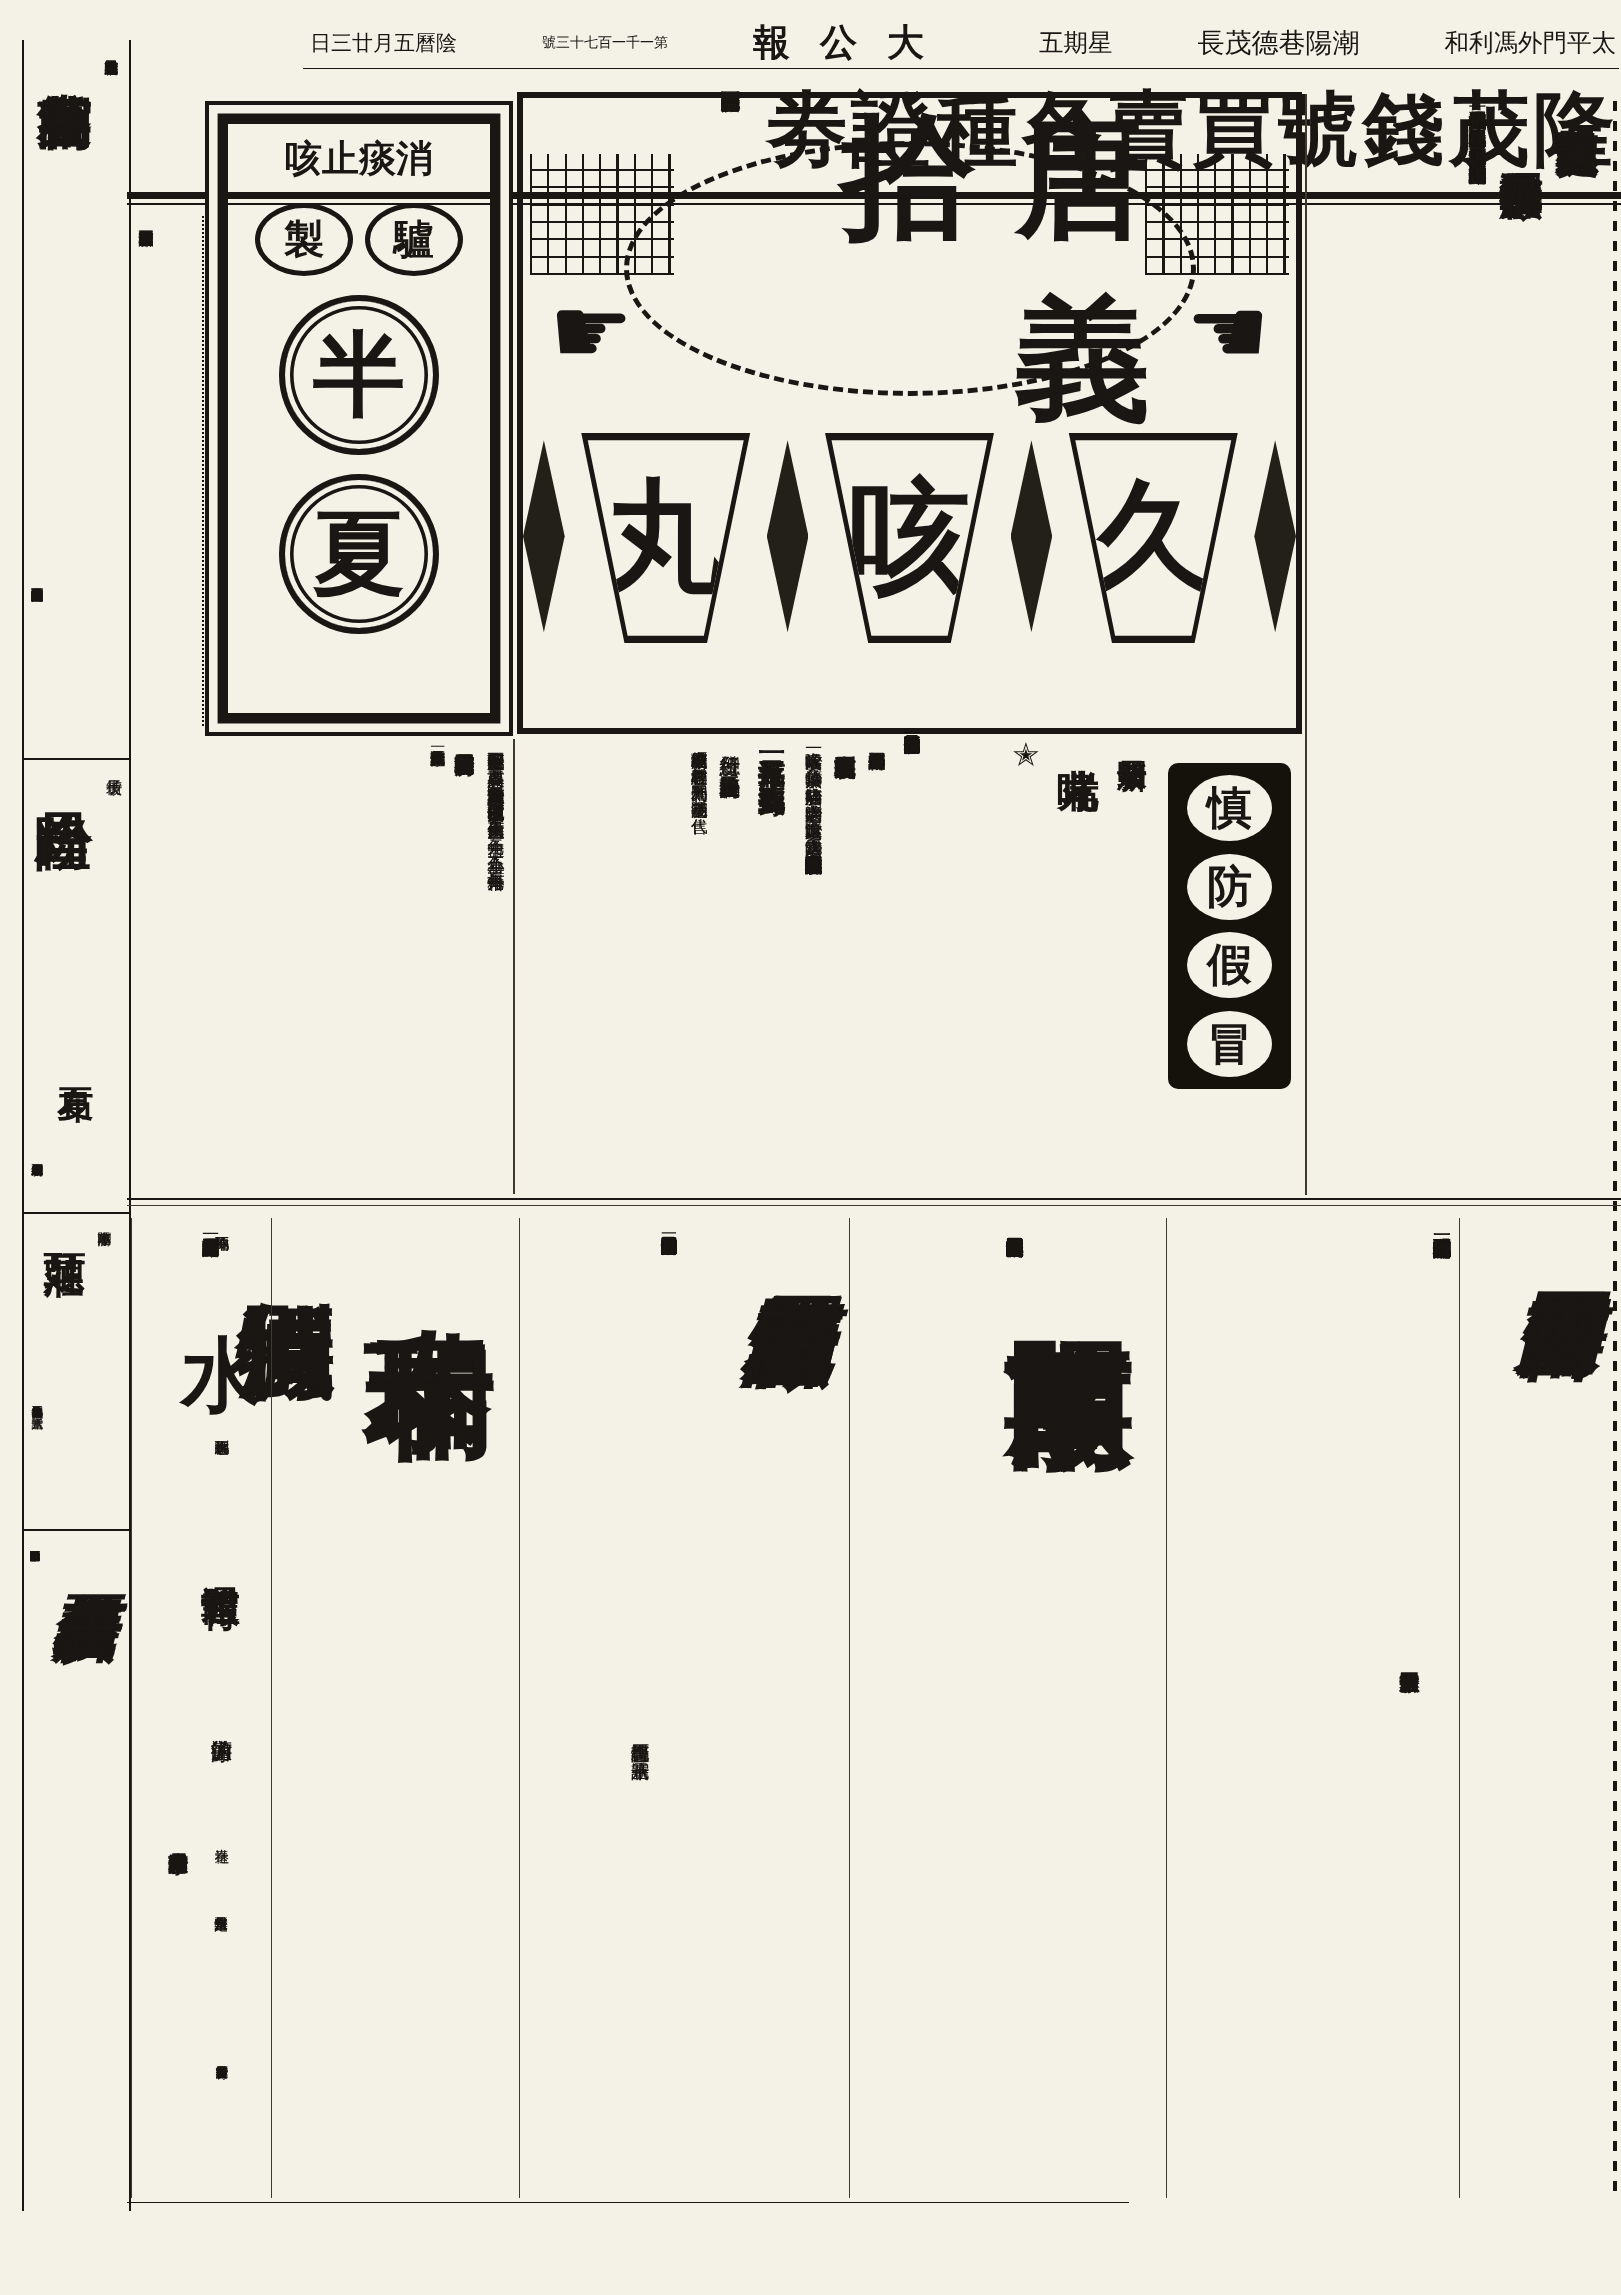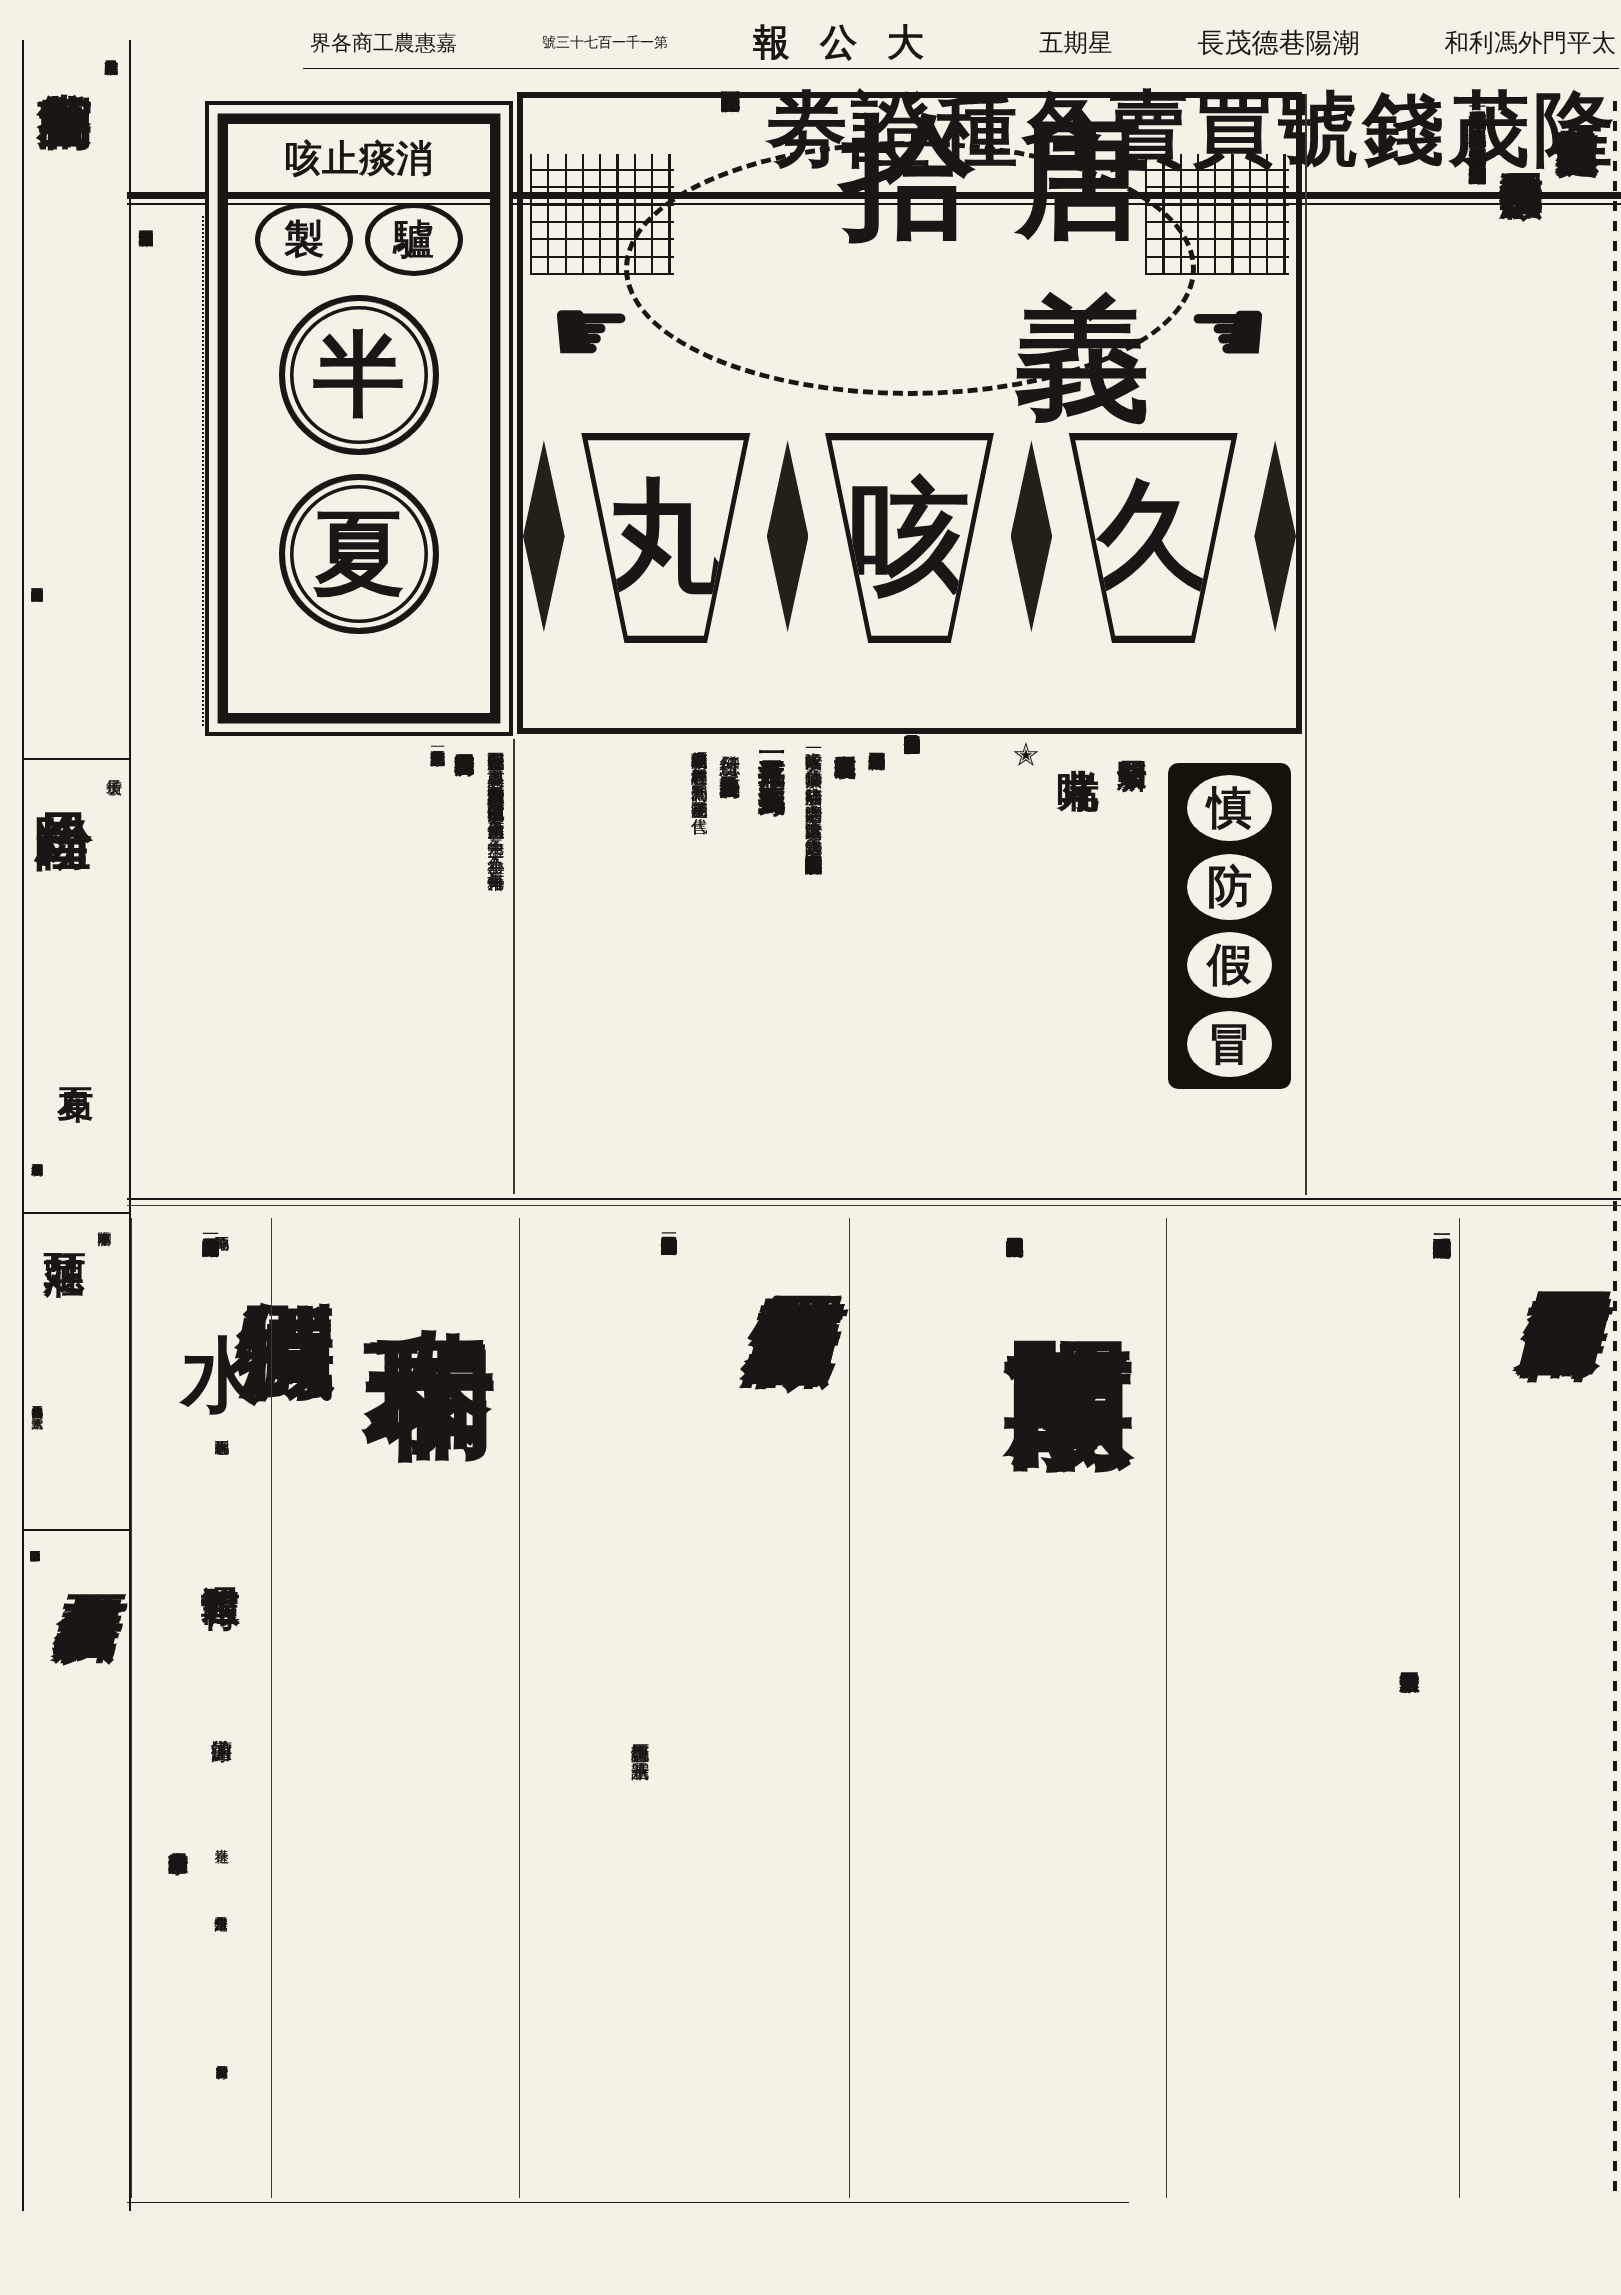--- a/index.html
+++ b/index.html
@@ -57,21 +57,21 @@
 <body>
 
 <div class="page">
 
   <div class="abs mast" style="left:310px;top:20px;width:1306px;height:45px;">
     <span class="rtl" style="font-size:24.5px;">太平門外馮利和</span>
     <span class="rtl" style="font-size:27px;">潮陽巷德茂長</span>
     <span class="rtl" style="font-size:24.5px;">星期五</span>
     <span class="rtl b" style="font-size:37px;letter-spacing:30px;">大公報</span>
     <span class="rtl" style="font-size:14px;">第一千一百七十三號</span>
-    <span class="rtl" style="font-size:21px;">嘉惠農工商各界</span>
+    <span class="rtl" style="font-size:21px;">陰曆五月廿三日</span>
   </div>
   <div class="abs rule" style="left:303px;top:68px;width:1316px;height:1.4px;"></div>
 
   <div class="abs banner" style="left:131px;top:72px;width:1488px;height:117px;">
     <div class="banner-title rtl">隆茂錢號買賣各種證劵</div>
     <div class="flow" style="height:108px;font-size:19px;line-height:1.45;flex:1;">本號設長沙靑石橋今爲推廣營業起見凡本省公債票及各種股票均可隨時買賣價格公道此外惠押亦可外放時價用價爲憑各項貨色惠顧如可允以隨押抵飾格外克已佈告</div>
   </div>
   <div class="abs rule" style="left:127px;top:192px;width:1495px;height:7.2px;"></div>
   <div class="abs rule" style="left:127px;top:203px;width:1495px;height:2.2px;"></div>
 

